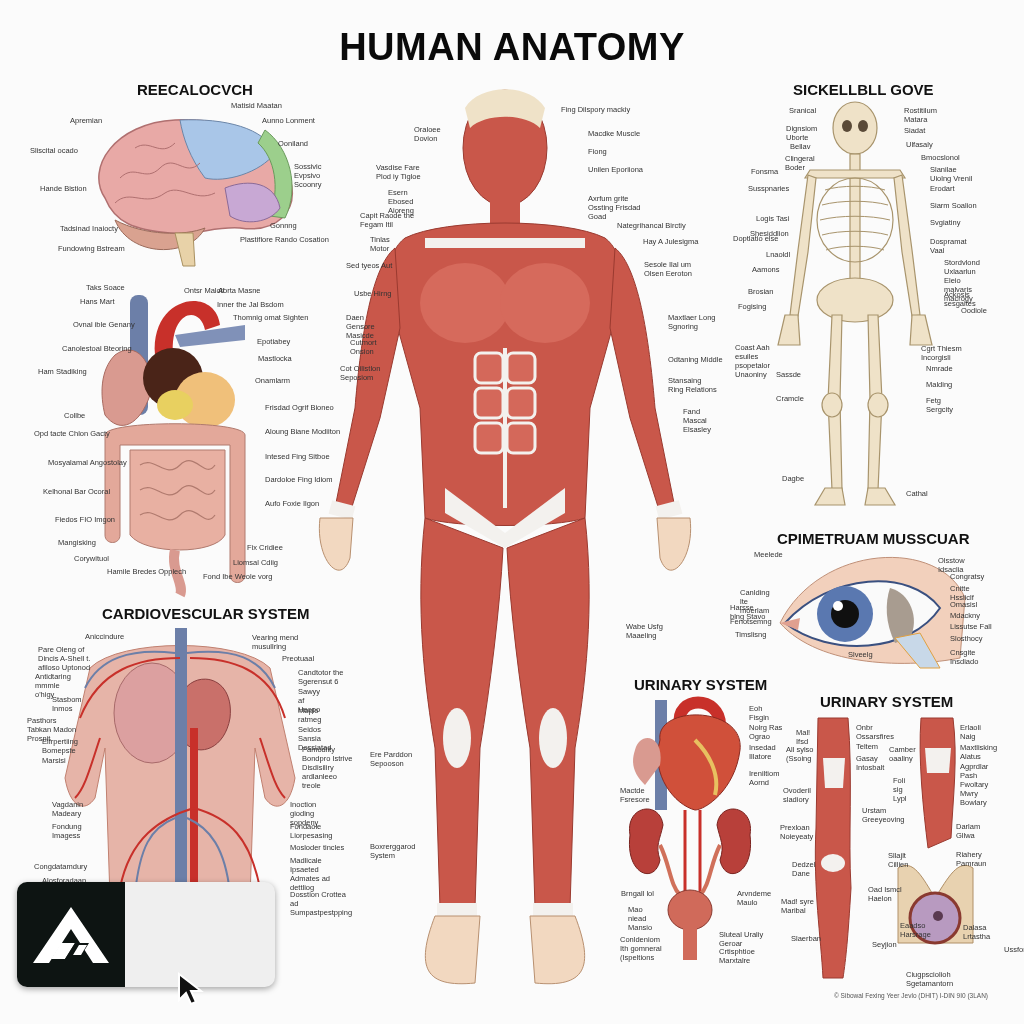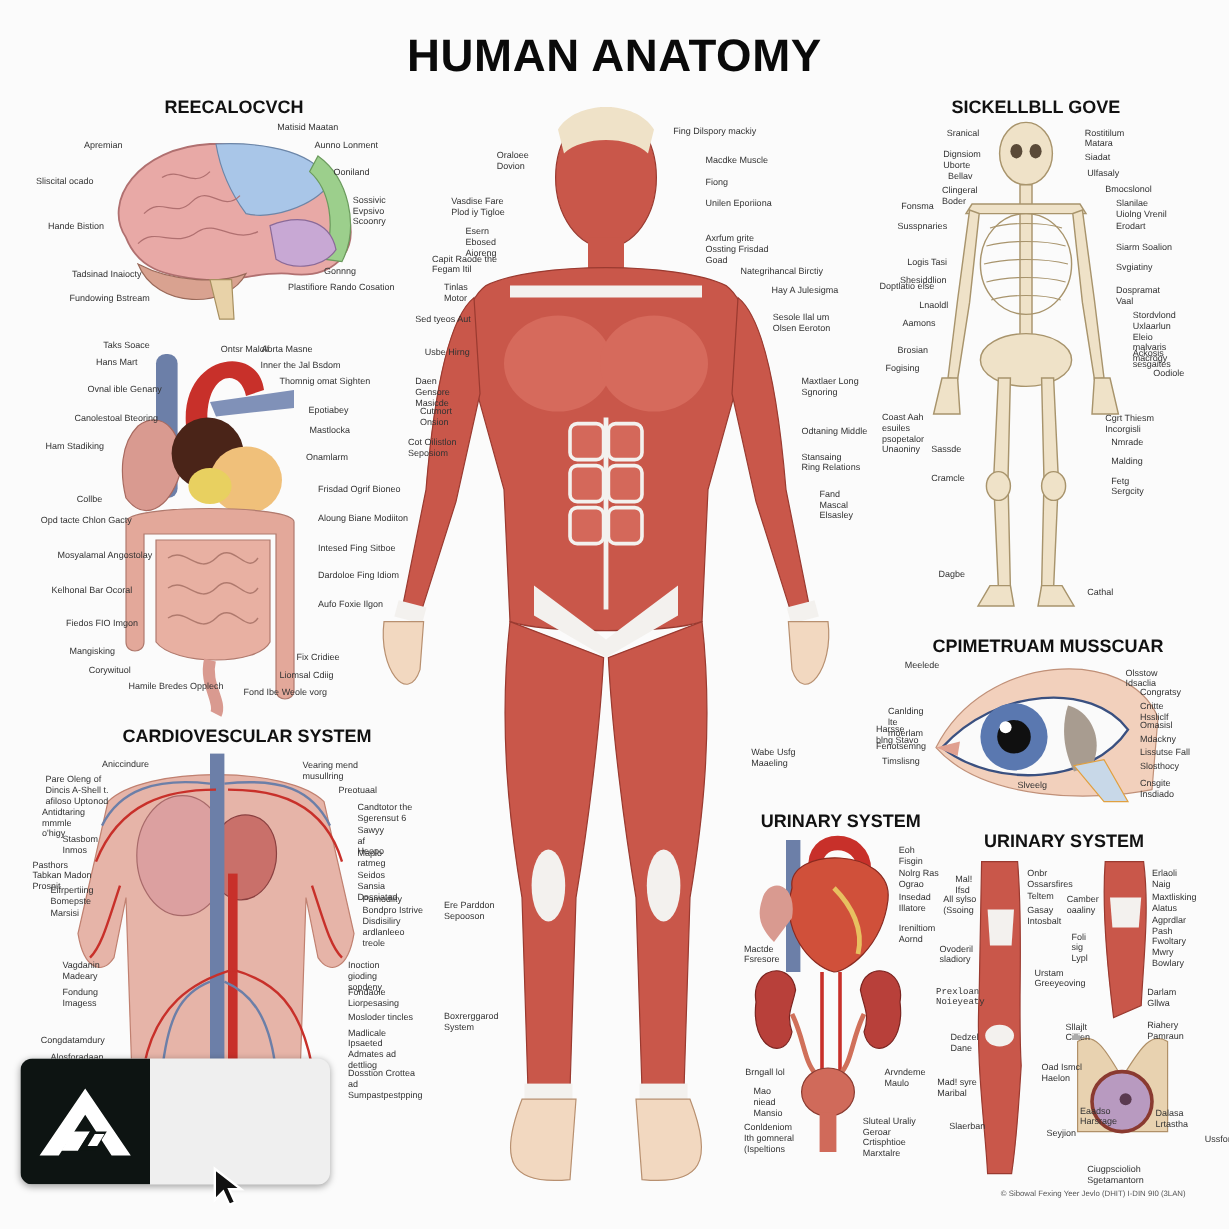--- a/index.html
+++ b/index.html
@@ -371,21 +371,21 @@
     <path d="M108,0 L140,0 C145,40 140,80 138,120 L115,130 C110,90 105,40 108,0 Z" fill="#c9574a" stroke="#9a3a30"></path>
     <path d="M112,30 L138,30 L136,55 L114,55 Z" fill="#f3f1ee"></path>
     <path d="M85,150 C100,140 110,160 122,180 C135,160 145,140 160,150 L160,225 L85,225 Z" fill="#e8d2b0" stroke="#b09068"></path>
     <circle cx="122" cy="200" r="25" fill="#b89ac0" stroke="#8a3a30" stroke-width="3"></circle>
     <circle cx="125" cy="198" r="5" fill="#5a3a50"></circle>
   </svg>
   <div>
     <div class="lbl" style="left:796px;top:728px;width:20px;white-space:normal;">Mal! Ifsd</div>
     <div class="lbl" style="left:786px;top:745px;width:32px;white-space:normal;">All sylso (Ssoing</div>
     <div class="lbl" style="left:783px;top:786px;width:36px;white-space:normal;">Ovoderil sladiory</div>
-    <div class="lbl" style="left:780px;top:823px;width:42px;white-space:normal;font-family:Liberation Mono, monospace;">Prexloan Noieyeaty</div>
+    <div class="lbl" style="left:780px;top:823px;width:42px;white-space:normal;">Prexloan Noieyeaty</div>
     <div class="lbl" style="left:792px;top:860px;width:24px;white-space:normal;">Dedzel Dane</div>
     <div class="lbl" style="left:781px;top:897px;width:34px;white-space:normal;">Mad! syre Maribal</div>
     <div class="lbl" style="left:791px;top:934px;">Slaerban</div>
     <div class="lbl" style="left:889px;top:745px;width:32px;white-space:normal;">Camber oaaliny</div>
     <div class="lbl" style="left:893px;top:776px;width:22px;white-space:normal;">Foli sig Lypl</div>
     <div class="lbl" style="left:888px;top:851px;width:22px;white-space:normal;">Sllajlt Cillien</div>
     <div class="lbl" style="left:868px;top:885px;width:34px;white-space:normal;">Oad Ismcl Haelon</div>
     <div class="lbl" style="left:858px;top:921px;width:34px;white-space:normal;margin-left:42px;">Eaadso Harsrage</div>
     <div class="lbl" style="left:872px;top:940px;">Seyjion</div>
   </div>

